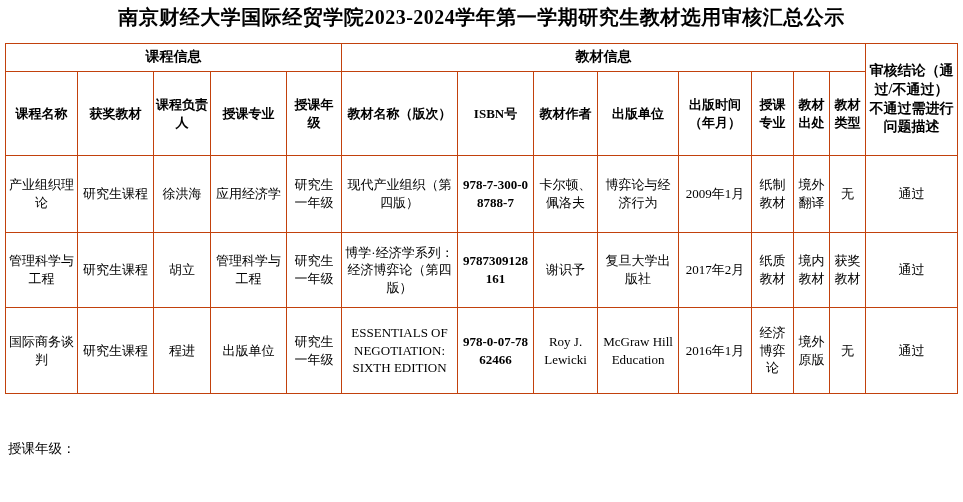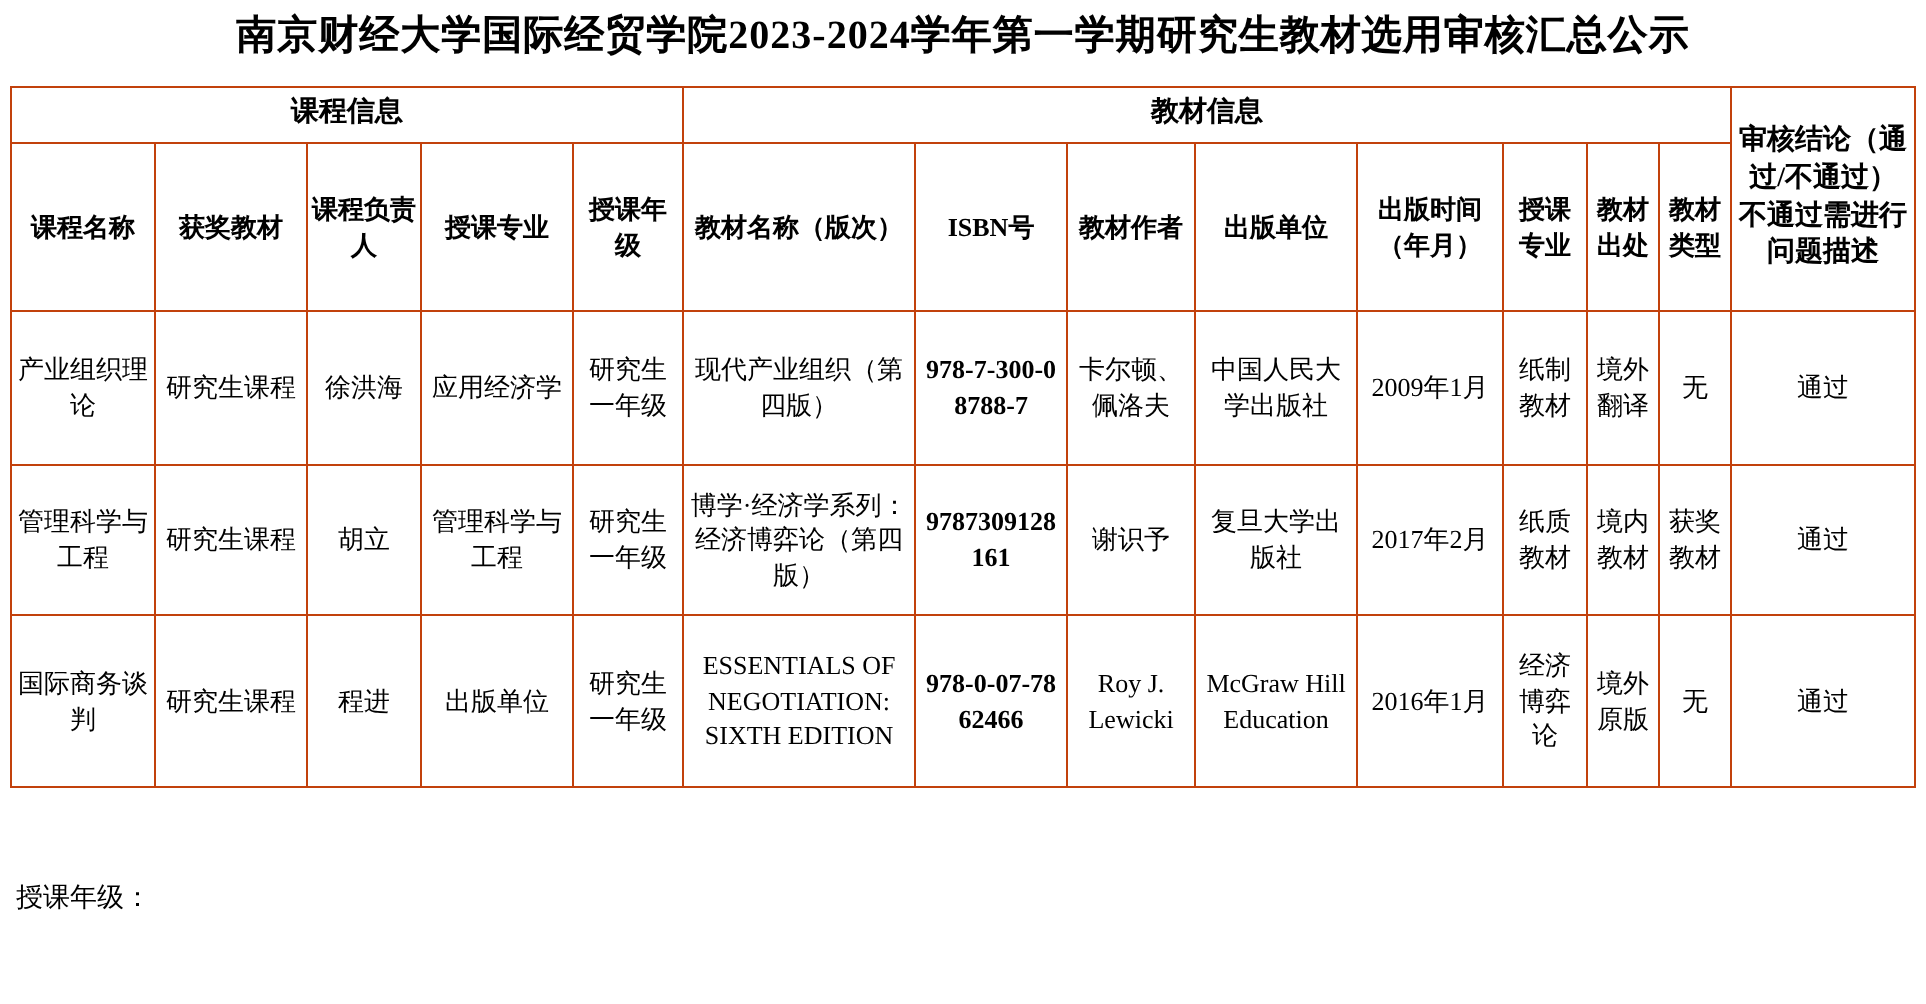--- a/index.html
+++ b/index.html
@@ -99,21 +99,21 @@
     </tr>
     <tr class="data-row-1">
       <td>产业组织理论</td>
       <td>研究生课程</td>
       <td>徐洪海</td>
       <td>应用经济学</td>
       <td>研究生一年级</td>
       <td>现代产业组织（第四版）</td>
       <td class="isbn-cell">978-7-300-08788-7</td>
       <td>卡尔顿、佩洛夫</td>
-      <td>中国人民大学出版社</td>
+      <td>博弈论与经济行为</td>
       <td>2009年1月</td>
       <td>纸制教材</td>
       <td>境外翻译</td>
       <td>无</td>
       <td>通过</td>
     </tr>
     <tr class="data-row-2">
       <td>管理科学与工程</td>
       <td>研究生课程</td>
       <td>胡立</td>

